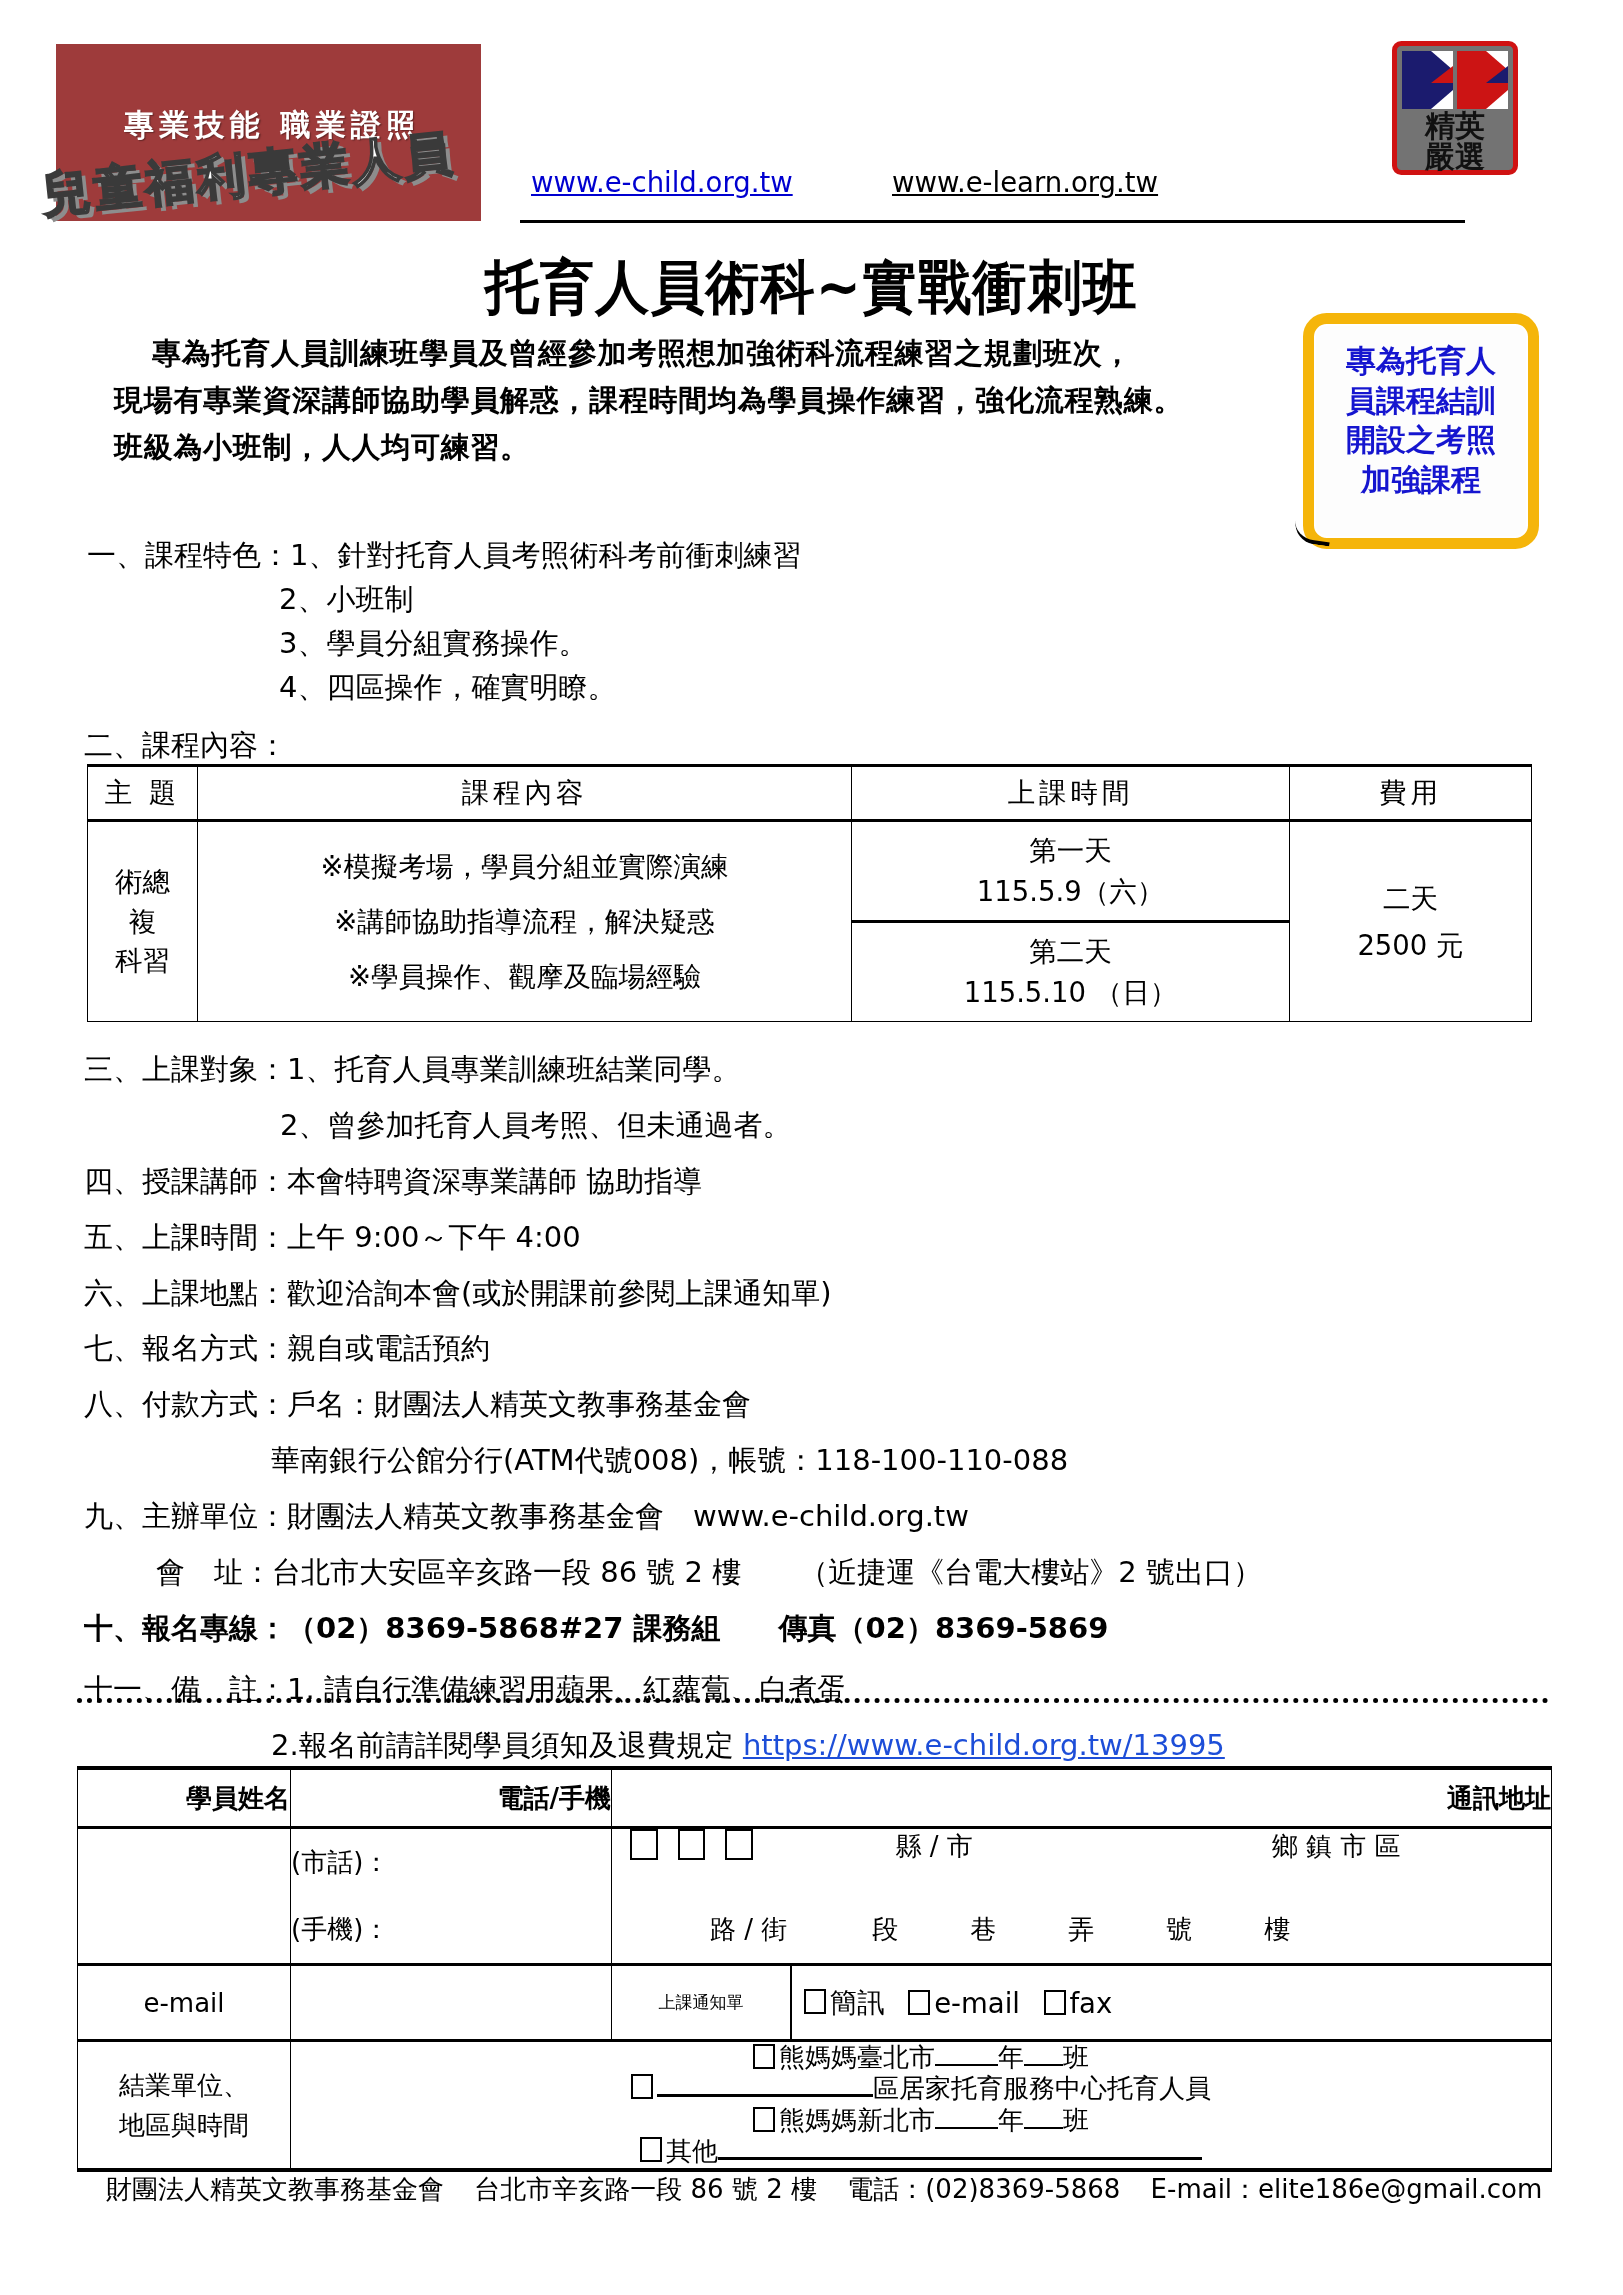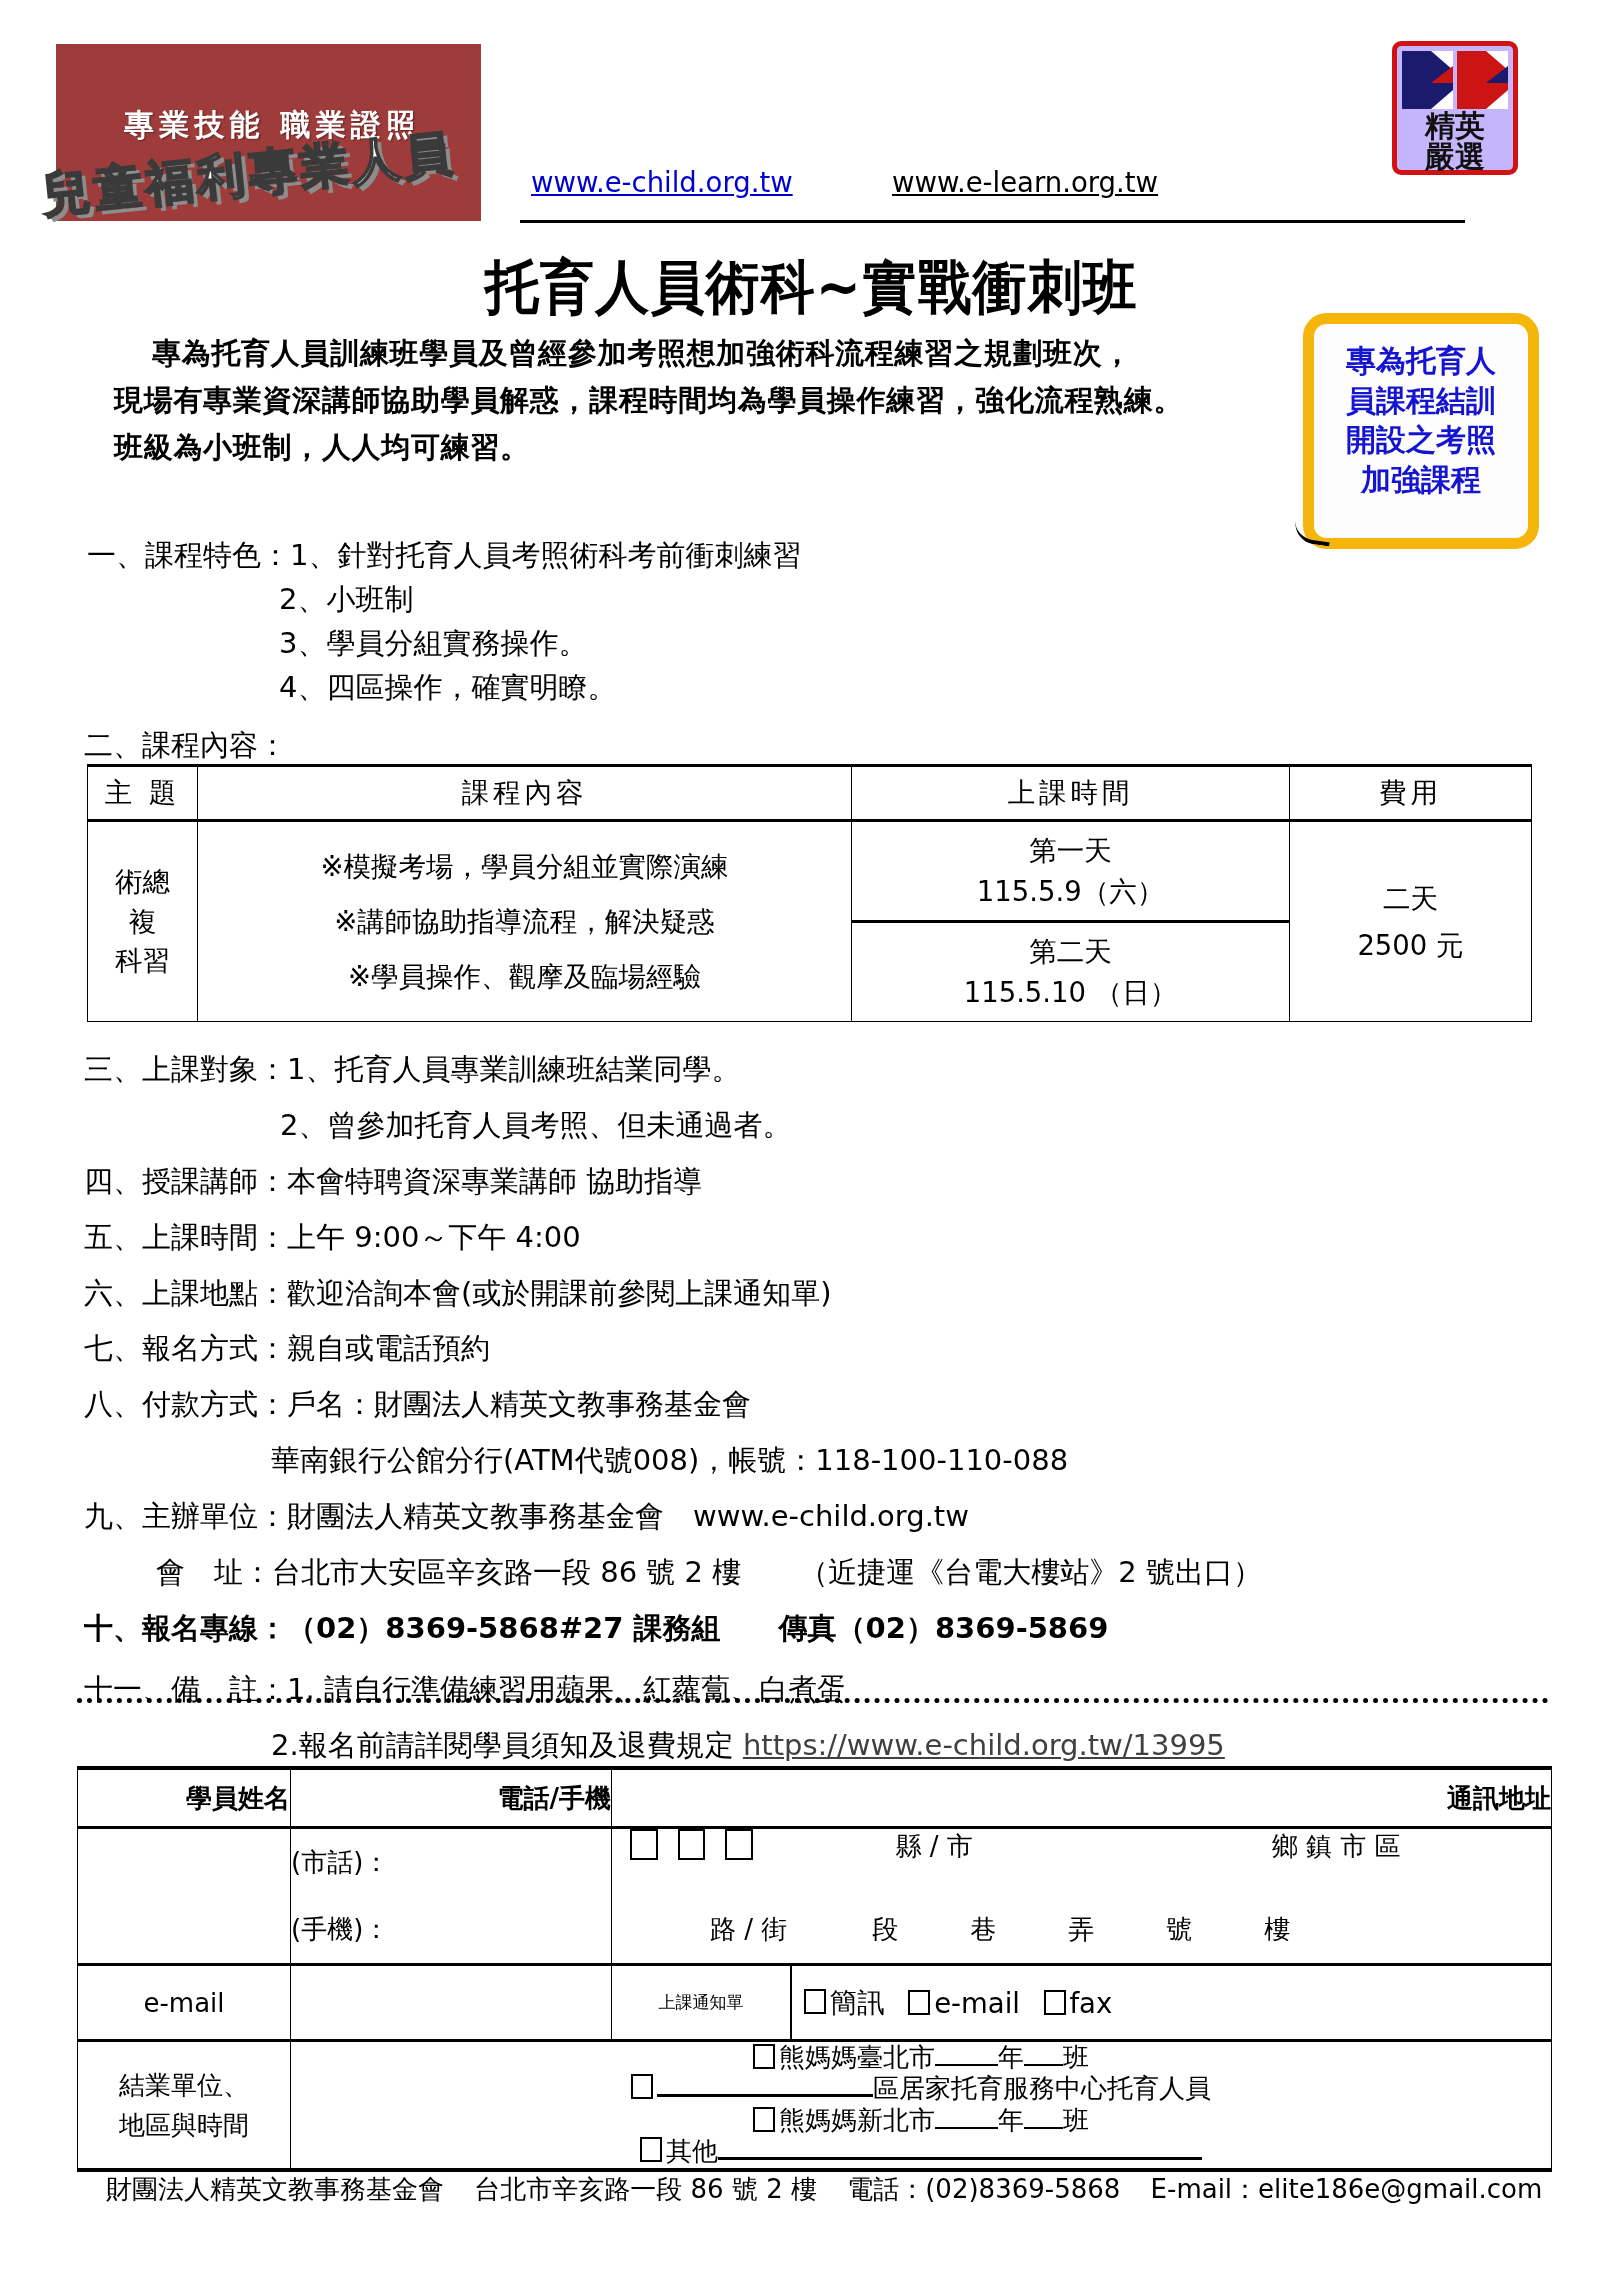--- a/index.html
+++ b/index.html
@@ -35,21 +35,21 @@
   }
   .hdr-link.a{left:531px;top:166px;color:#0000d0;}
   .hdr-link.b{left:892px;top:166px;color:#000;}
   .hdr-rule{
     position:absolute;left:520px;top:220px;width:945px;height:3.3px;background:#000;
   }
 
   
   .logo{
     position:absolute;left:1392px;top:41px;width:126px;height:134px;
-    border:5.9px solid #d01212;border-radius:9.2px;background:#c4b5fd;
+    border:5.9px solid #d01212;border-radius:9.2px;background:#737373;
     box-sizing:border-box;padding:4.6px;
   }
   .logo-marks{display:flex;gap:3.9px;height:58px;}
   .mk{flex:1;position:relative;overflow:hidden;}
   .mk.blue{background:#1b1b6e;}
   .mk.red{background:#cc1414;}
   .mk .t1,.mk .t2,.mk .t3{position:absolute;width:0;height:0;}
   .mk.blue .t1{right:0;top:0;border-left:22px solid transparent;border-top:19.6px solid #fff;}
   .mk.blue .t2{right:0;top:15.7px;border-left:22px solid transparent;border-bottom:17px solid #cc1414;}
   .mk.blue .t3{right:0;bottom:0;border-left:22px solid transparent;border-bottom:19.6px solid #fff;}
@@ -131,21 +131,21 @@
   
   .details{
     position:absolute;left:84px;top:1047px;width:1459px;
     font-size:29px;line-height:1.52;
   }
   .details .row{margin:0 0 11.8px 0;}
   .details .sub{margin-left:196px;}
   .details .sub2{margin-left:187px;}
   .details .sub3{margin-left:72px;}
   .bold-l{font-weight:bold;}
-  a.ln{color:#404040;text-decoration:underline;}
+  a.ln{color:#1d4ed8;text-decoration:underline;}
 
   
   .dotline{
     position:absolute;left:77px;top:1698px;width:1472px;height:6.5px;
     border-top:5.2px dotted #000;
   }
 
   
   .form-head{
     position:absolute;left:77px;top:1720px;width:1472px;

